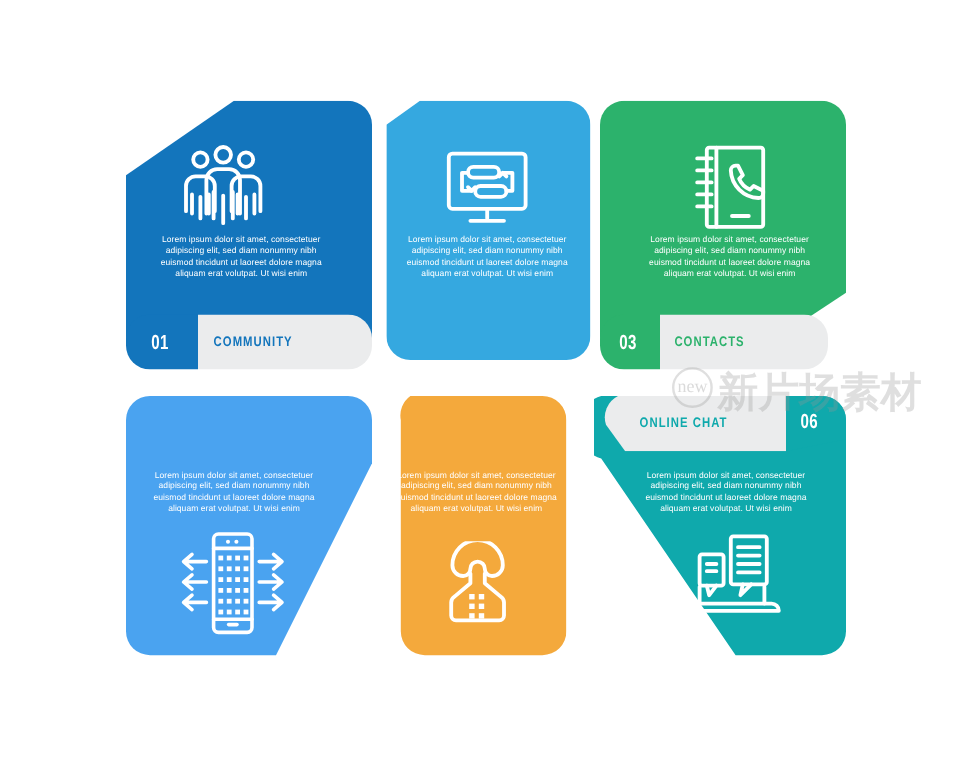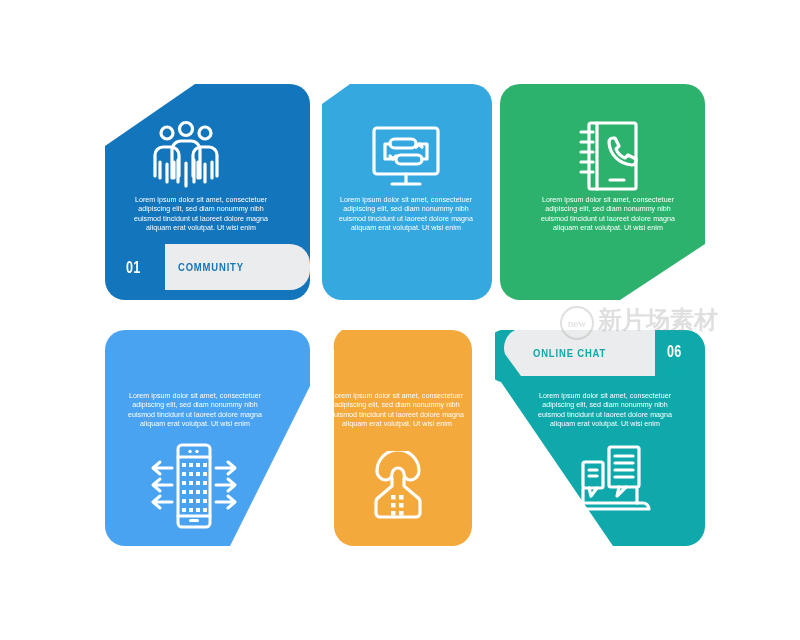--- a/index.html
+++ b/index.html
@@ -51,26 +51,26 @@
     transform-origin:left center;
     white-space:nowrap;
   }
 
   
   .wm{position:absolute;pointer-events:none;}
   .wm-circle{
     position:absolute;width:30px;height:30px;border-radius:50%;
     border:2.2px solid rgba(150,150,150,.30);
     display:flex;align-items:center;justify-content:center;
-    color:rgba(150,150,150,.35);font-size:11px;
+    color:rgba(150,150,150,.35);font-size:15px;
     font-family:"Liberation Serif", serif;
   }
   .wm-ch{
     position:absolute;color:rgba(150,150,150,.30);
-    font-size:24px;font-weight:bold;
+    font-size:34px;font-weight:bold;
     font-family:"DejaVu Sans", sans-serif;
     white-space:nowrap;
   }
 </style>
 </head>
 <body>
 
 <div class="stage">
 
   <div class="card" style="left:105px;top:84px;width:205px;height:224px;">
@@ -85,21 +85,21 @@
         <path d="M9,56 V35 a8,8 0 0 1 8,-8 h8 a8,8 0 0 1 8,8 V56"></path>
         <path d="M47,56 V35 a8,8 0 0 1 8,-8 h8 a8,8 0 0 1 8,8 V56"></path>
         <path d="M26,58 V30 a9,9 0 0 1 9,-9 h10 a9,9 0 0 1 9,9 V58"></path>
         <path d="M14,42 V58 M21,44 V62 M28,42 V58"></path>
         <path d="M52,42 V58 M59,44 V62 M66,42 V58"></path>
         <path d="M32,40 V62 M40,43 V66 M48,40 V62"></path>
       </svg>
     </div>
     <div class="body-text" style="left:26px;top:112px;width:140px;">Lorem ipsum dolor sit amet, consectetuer adipiscing elit, sed diam nonummy nibh euismod tincidunt ut laoreet dolore magna aliquam erat volutpat. Ut wisi enim</div>
   </div>
-  <div class="labelbar" style="left:105px;top:244px;width:205px;height:40px;">
+  <div class="labelbar" style="left:105px;top:262px;width:205px;height:40px;">
     <svg width="205" height="46" viewBox="0 0 205 46">
       <path d="M60,0 H185 a20,20 0 0 1 20,20 V26 a20,20 0 0 1 -20,20 H60 Z" fill="#ebeced"></path>
       <path d="M20,0 H60 V46 H20 a20,20 0 0 1 -20,-20 V20 a20,20 0 0 1 20,-20 Z" fill="#1375bc"></path>
     </svg>
     <div class="num" style="left:21px;top:14px;">01</div>
     <div class="title" style="left:73px;top:17px;color:#1375bc;">COMMUNITY</div>
   </div>
 
   <div class="card" style="left:322px;top:84px;width:170px;height:224px;">
     <svg class="shape" width="170" height="224" viewBox="0 0 170 224">
@@ -127,20 +127,28 @@
     <div class="icon-wrap" style="left:70px;top:34px;width:76px;height:76px;">
       <svg width="62" height="72" viewBox="0 0 62 72" fill="none" stroke="#ffffff" stroke-width="3.2" stroke-linecap="round" stroke-linejoin="round">
         <rect x="12" y="3" width="47" height="66" rx="2"></rect>
         <path d="M20,3 V69"></path>
         <path d="M4,12 H16 M4,22 H16 M4,32 H16 M4,42 H16 M4,52 H16"></path>
         <path d="M32,22 a4,4 0 0 1 4,-4 h2 l4,8 l-3,3 a16,16 0 0 0 9,9 l3,-3 l8,4 v2 a4,4 0 0 1 -4,4 a24,24 0 0 1 -23,-23 Z"></path>
         <path d="M33,60 H47"></path>
       </svg>
     </div>
     <div class="body-text" style="left:38px;top:112px;width:140px;">Lorem ipsum dolor sit amet, consectetuer adipiscing elit, sed diam nonummy nibh euismod tincidunt ut laoreet dolore magna aliquam erat volutpat. Ut wisi enim</div>
+  </div>
+  <div class="labelbar" style="left:500px;top:262px;width:205px;height:46px;">
+    <svg width="205" height="46" viewBox="0 0 205 46">
+      <path d="M50,0 H170 a20,20 0 0 1 20,20 V26 a20,20 0 0 1 -20,20 H50 Z" fill="#ebeced"></path>
+      <path d="M20,0 H50 V46 H20 a20,20 0 0 1 -20,-20 V20 a20,20 0 0 1 20,-20 Z" fill="#2cb26c"></path>
+    </svg>
+    <div class="num" style="left:16px;top:14px;">03</div>
+    <div class="title" style="left:62px;top:17px;color:#2cb26c;">CONTACTS</div>
   </div>
 
   <div class="card" style="left:105px;top:330px;width:205px;height:224px;">
     <svg class="shape" width="205" height="224" viewBox="0 0 205 224">
       <path d="M20,0 H185 a20,20 0 0 1 20,20 V56 L125,216 H20 a20,20 0 0 1 -20,-20 V20 a20,20 0 0 1 20,-20 Z" fill="#4aa3f0"></path>
     </svg>
     <div class="body-text" style="left:20px;top:62px;width:140px;">Lorem ipsum dolor sit amet, consectetuer adipiscing elit, sed diam nonummy nibh euismod tincidunt ut laoreet dolore magna aliquam erat volutpat. Ut wisi enim</div>
     <div class="icon-wrap" style="left:36px;top:110px;width:106px;height:92px;">
       <svg width="100" height="88" viewBox="0 0 100 88" fill="none" stroke="#ffffff" stroke-width="3" stroke-linecap="round" stroke-linejoin="round">
         <rect x="34" y="3" width="32" height="82" rx="4"></rect>

